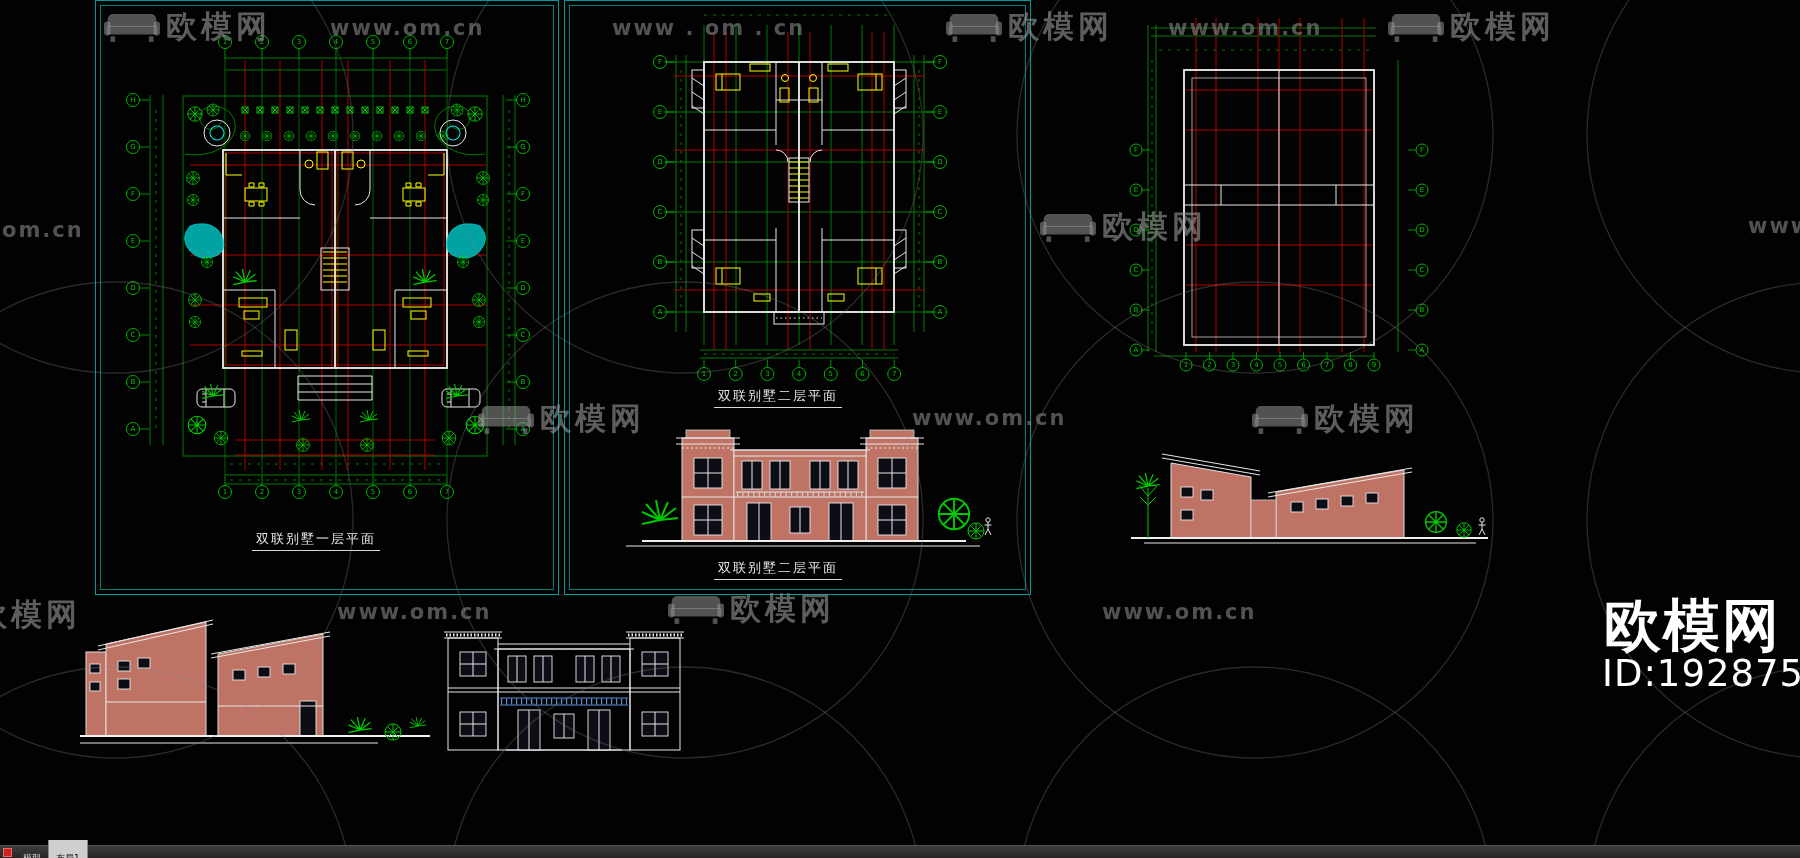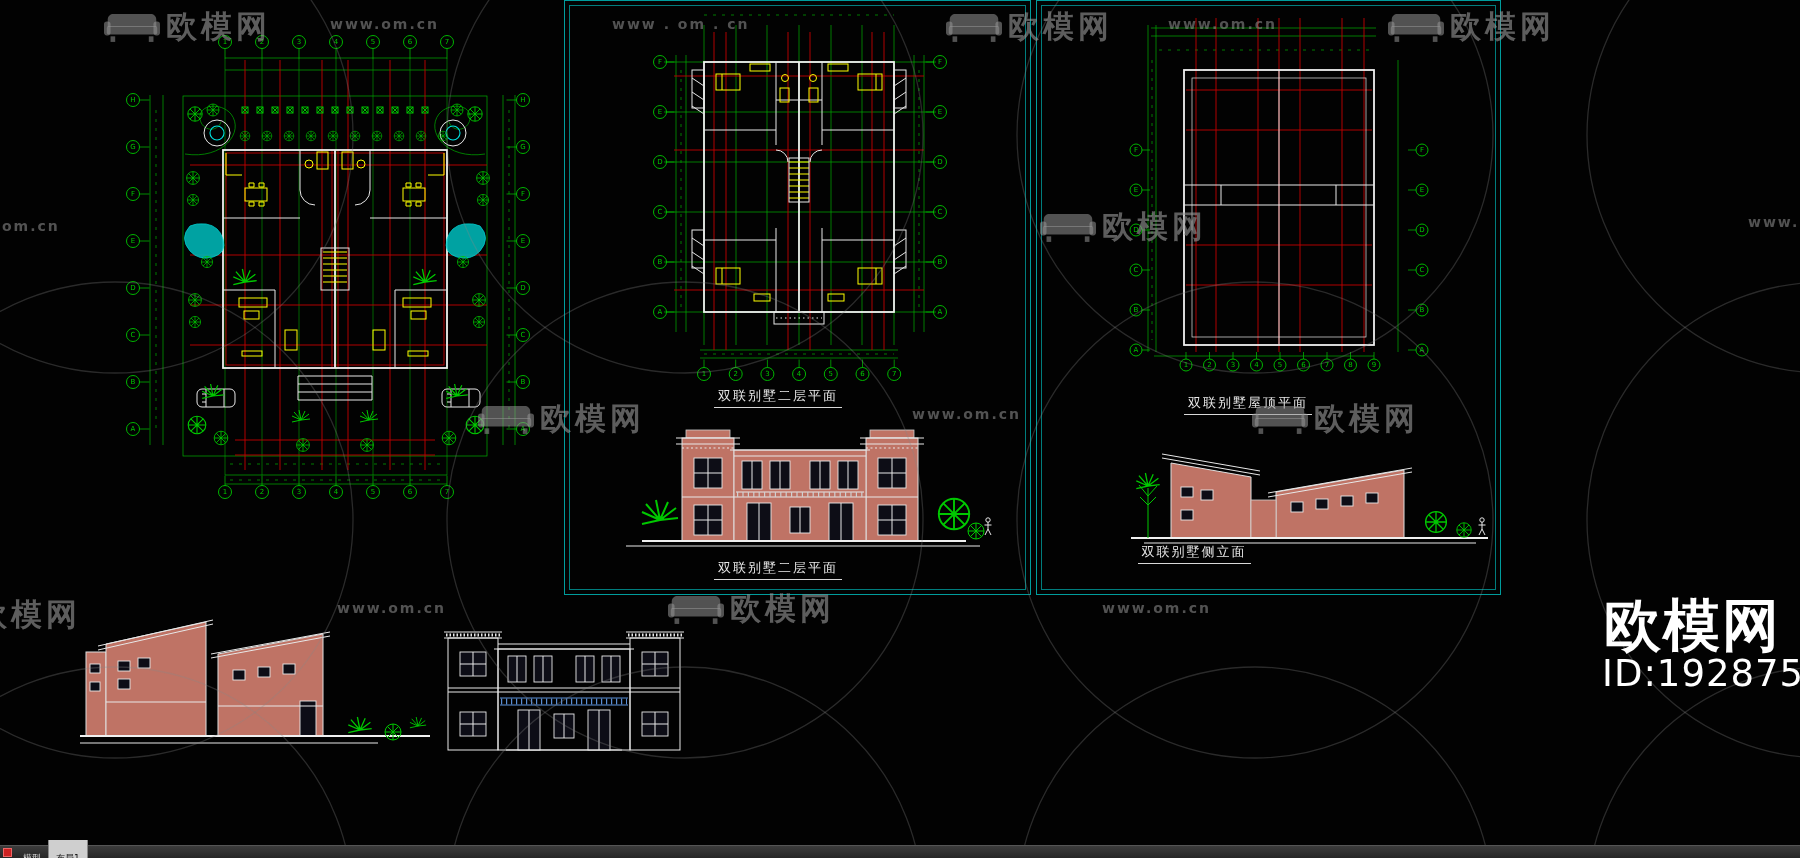--- a/index.html
+++ b/index.html
@@ -25,48 +25,47 @@
 .win{fill:#0d0d16;stroke:#e8e8e8;stroke-width:.9}
 .bl{stroke:#5b8fd4;stroke-width:1;fill:none}
 .tg{stroke:#00c800;stroke-width:1;fill:none}
 .bub{fill:none;stroke:#00c800;stroke-width:.9}
 .bubt{fill:#00c800;font-size:7px;text-anchor:middle}
 .bubl{stroke:#00c800;stroke-width:.7}
 .arc{stroke:rgba(135,135,135,.3);stroke-width:1.3;fill:none}
 
 .wm{position:absolute;z-index:30;pointer-events:none;white-space:nowrap;display:flex;align-items:center;gap:6px}
 .wm-brand{color:rgba(150,150,150,.62);font-size:31px;font-weight:bold;letter-spacing:4px}
-.wm-url{color:rgba(150,150,150,.55);font-size:14px;letter-spacing:2px;font-weight:bold}
+.wm-url{color:rgba(150,150,150,.55);font-size:21px;letter-spacing:2px;font-weight:bold}
 .wm-sofa{width:56px;height:36px}
 .wm-sofa *{fill:rgba(150,150,150,.55)}
 
 #logo{position:absolute;left:1604px;top:588px;font-size:57px;font-weight:bold;color:#fff;letter-spacing:2px;z-index:32}
 #logo-id{position:absolute;left:1602px;top:652px;font-size:37px;color:#fff;z-index:32;letter-spacing:1px}
 
 #statusbar{position:absolute;left:0;right:0;bottom:0;height:13px;background:linear-gradient(#3c3c3c,#262626);
   border-top:1px solid #555;z-index:40;display:flex;align-items:center;font-size:9px;color:#ccc}
 .sb-icon{width:9px;height:9px;background:#c22;border:1px solid #e66;margin:0 4px 0 3px}
 .tab{padding:12px 7px;height:12px;line-height:12px;cursor:default}
 .tab-model{color:#ddd}
 .tab-active{background:#cfcfcf;color:#111;border-left:1px solid #888;border-right:1px solid #888}
 </style>
 </head>
 <body>
 
 <div id="stage">
 
+  <div class="panel" style="left:95px;width:464px">
+    <div class="inner"></div>
+    <div class="draw-label" style="left:110px;top:529px;width:220px"><span>双联别墅一层平面</span></div>
+  </div>
   <div class="panel" style="left:564px;width:467px">
     <div class="inner"></div>
     <div class="draw-label" style="left:123px;top:386px;width:180px"><span>双联别墅二层平面</span></div>
     <div class="draw-label" style="left:123px;top:558px;width:180px"><span>双联别墅二层平面</span></div>
-  </div>
-  <div class="panel" style="left:1036px;width:465px">
-    <div class="inner"></div>
-    <div class="draw-label" style="left:121px;top:393px;width:180px"><span>双联别墅屋顶平面</span></div>
-    <div class="draw-label" style="left:72px;top:542px;width:170px"><span>双联别墅侧立面</span></div>
   </div>
 
   <svg id="cad" viewBox="0 0 1800 858">
     <defs>
       <g id="tree" class="tg">
           <circle r="8"></circle>
           <path d="M0-8V8M-8 0H8M-5.6-5.6L5.6 5.6M-5.6 5.6L5.6-5.6"></path>
         </g>
       <g id="palm" class="tg">
           <path d="M0 0L-9-4M0 0L-7-8M0 0L-2-10M0 0L4-9M0 0L8-6M0 0L9-1M0 0L-9 2"></path>

